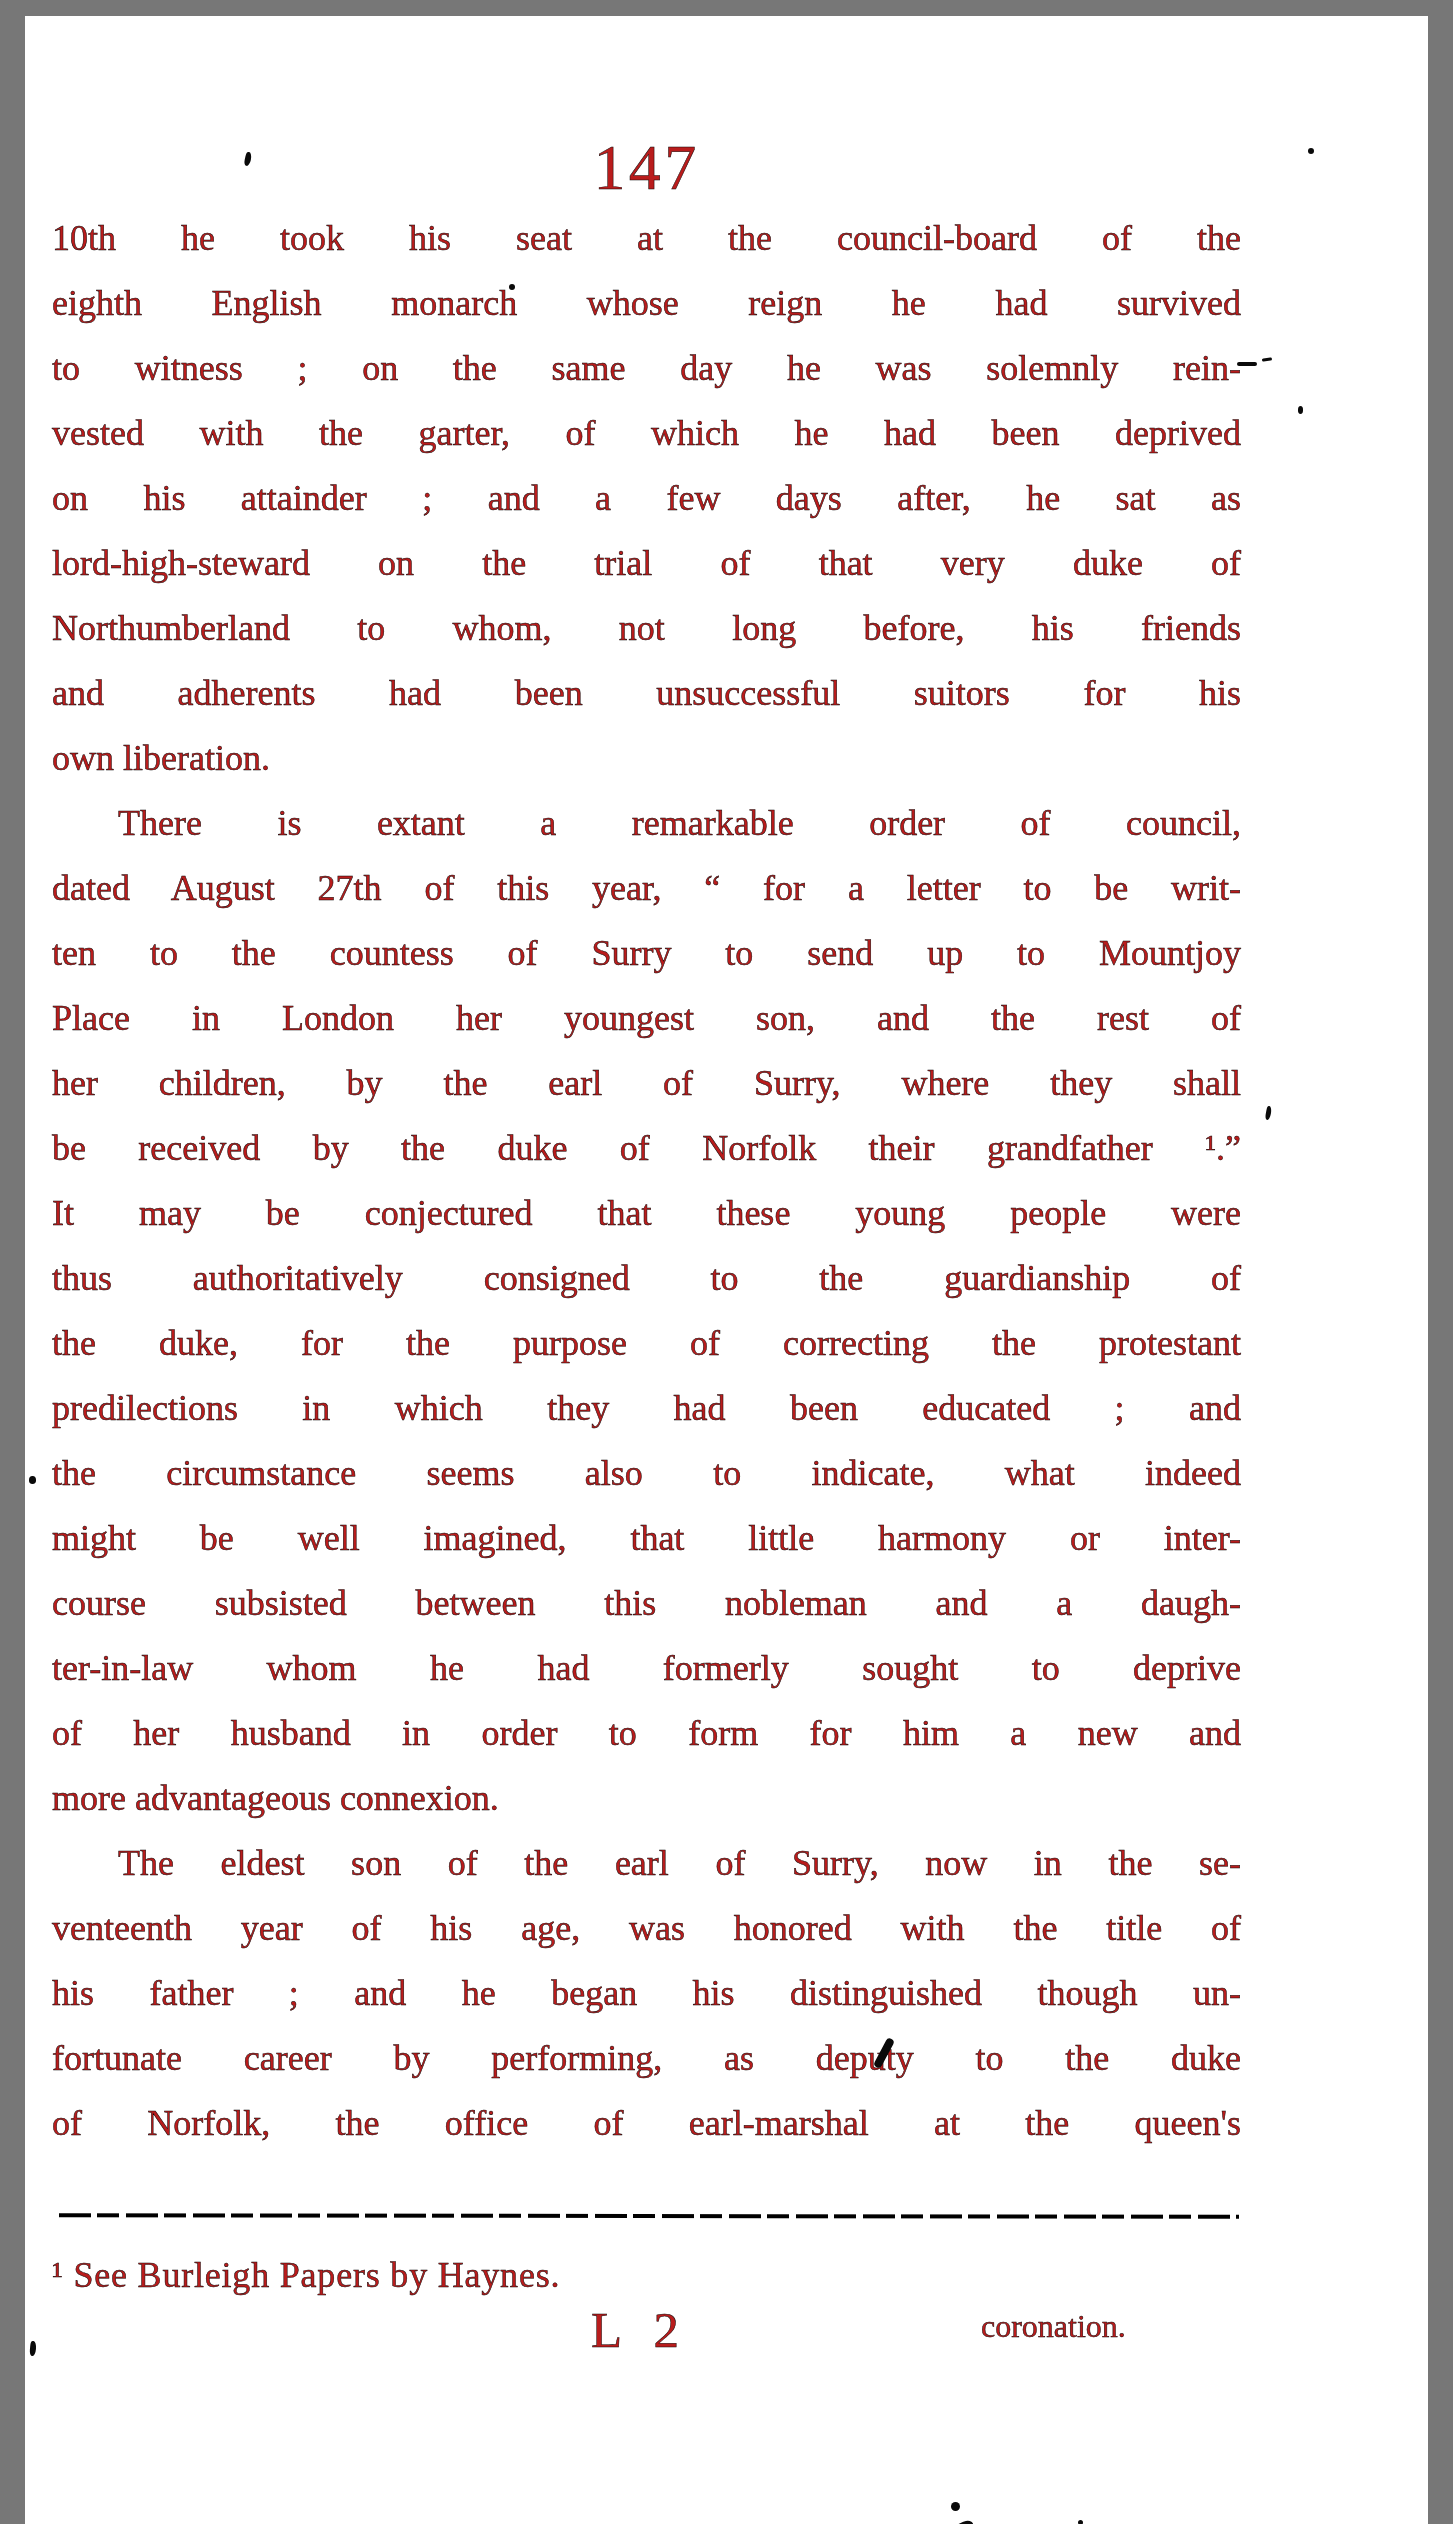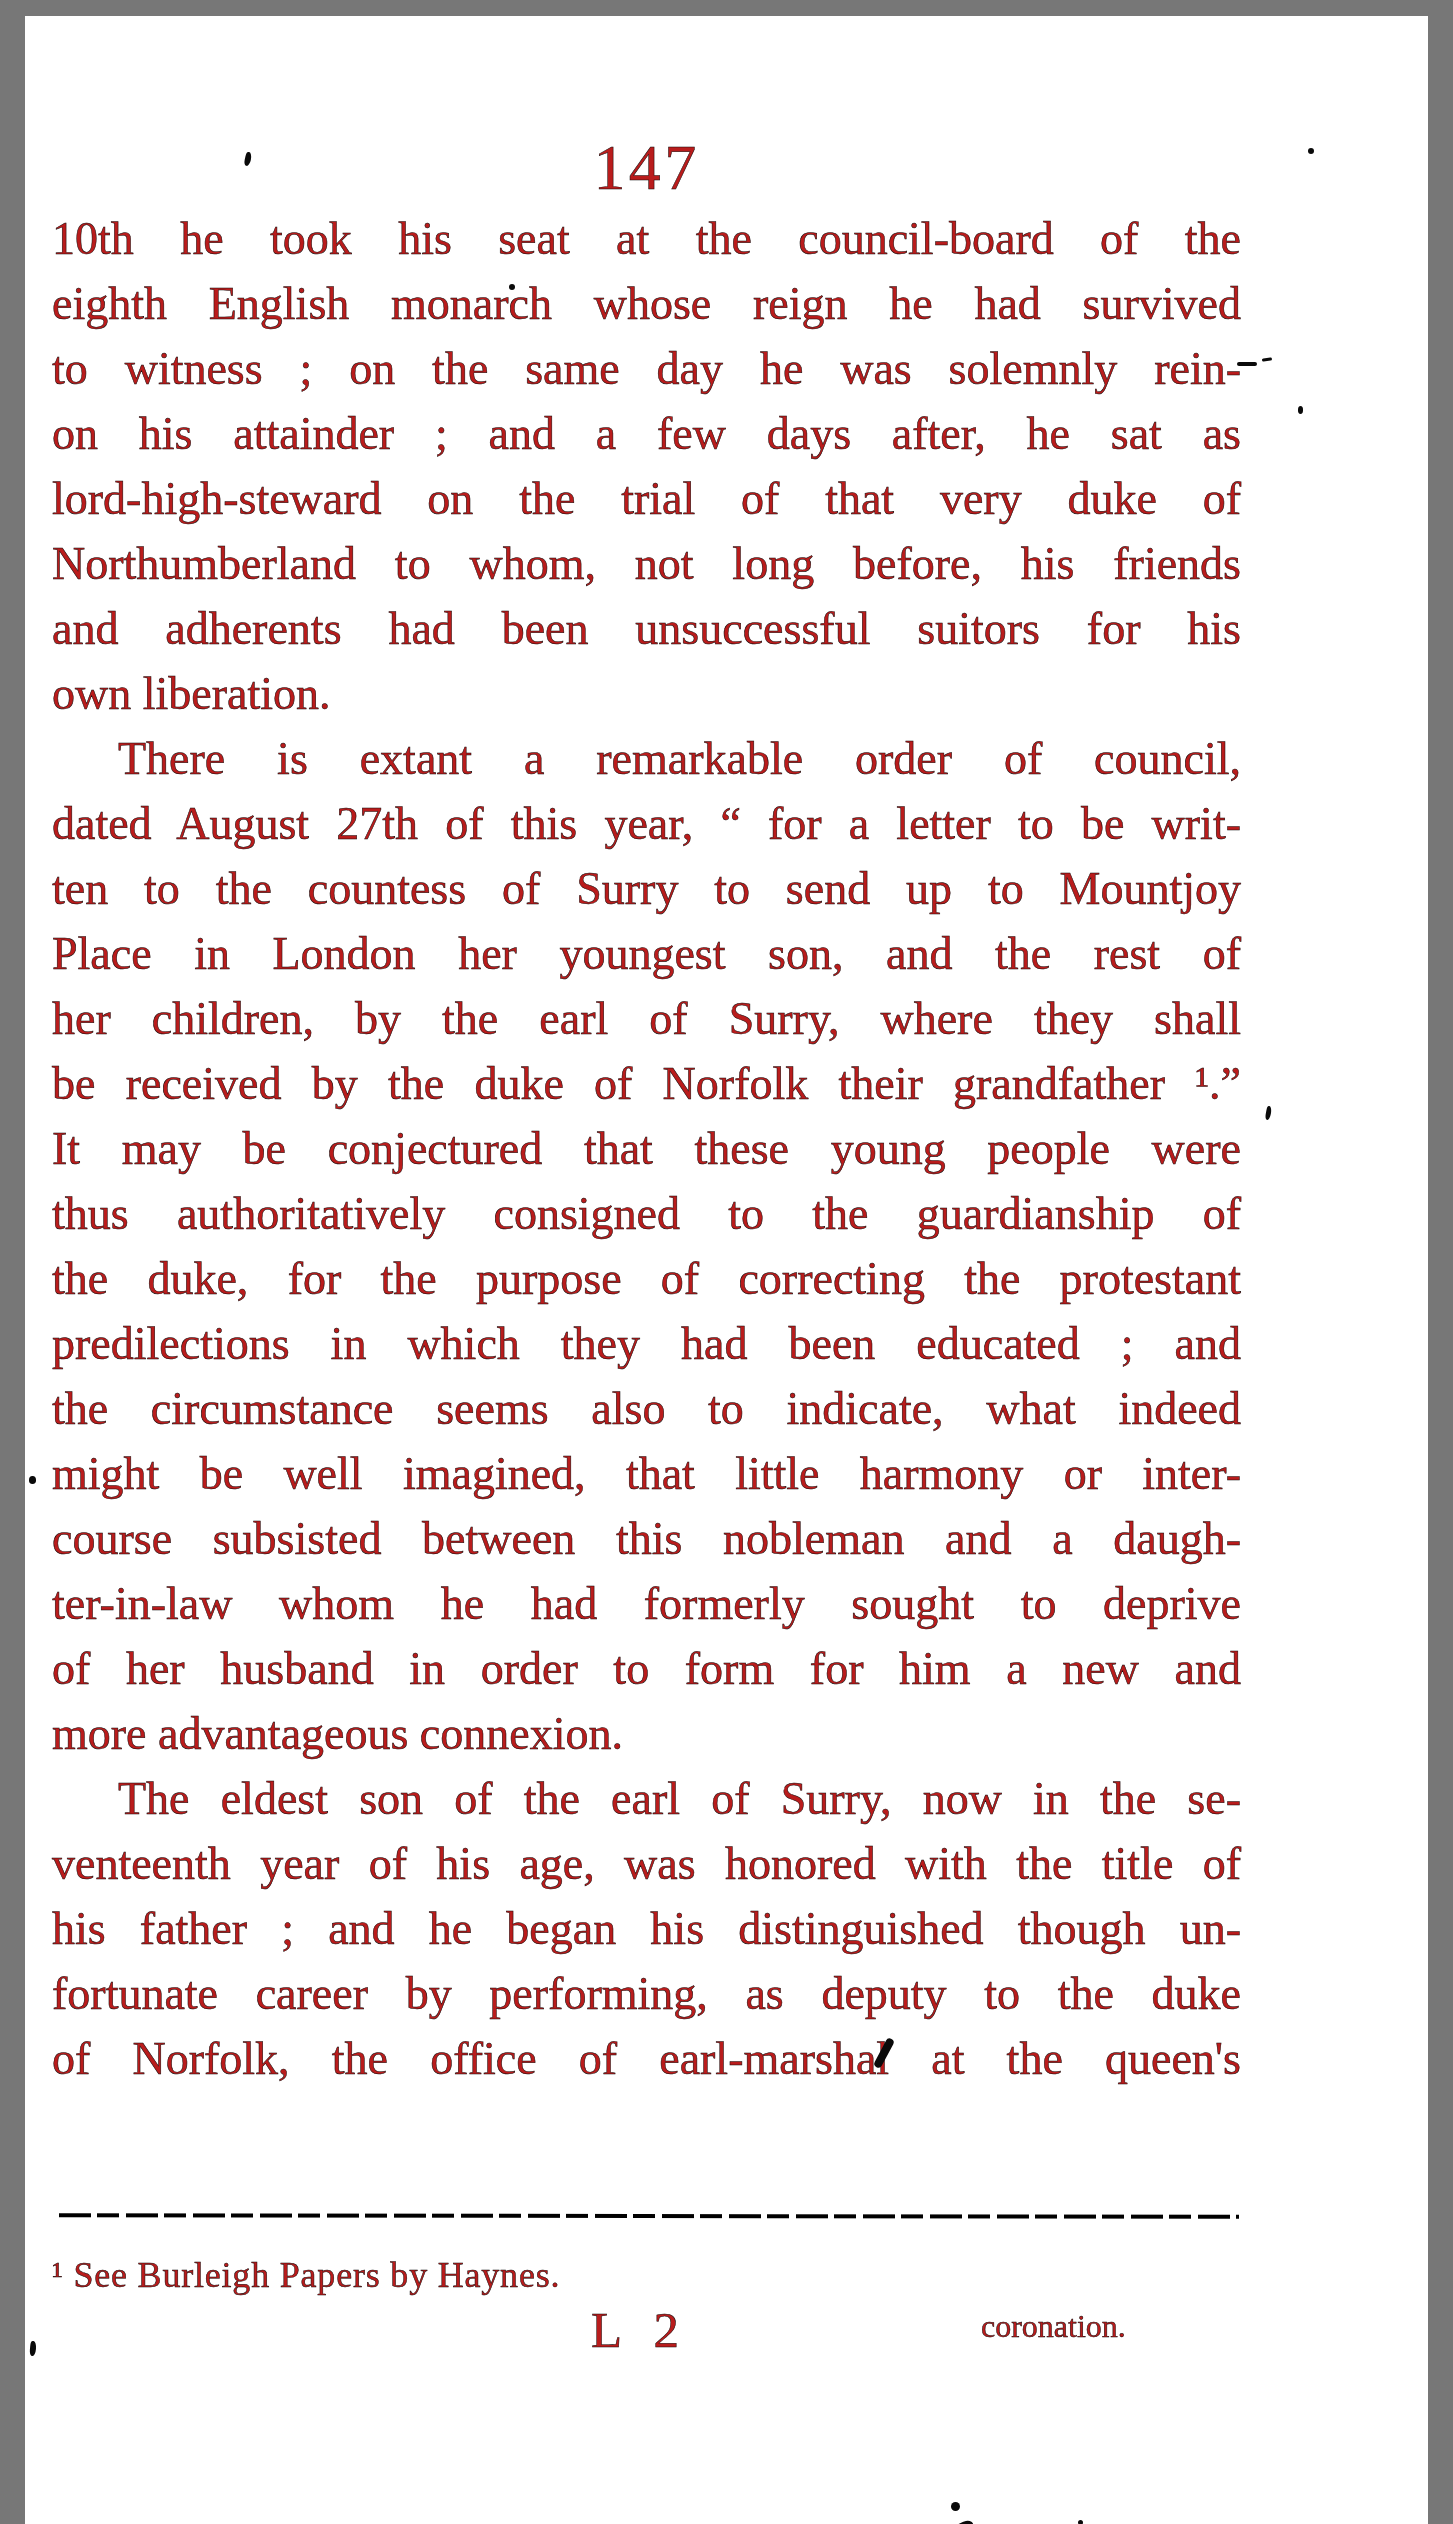--- a/index.html
+++ b/index.html
@@ -14,21 +14,21 @@
     -webkit-text-stroke:0.5px #0a0a0a;
   }
   .page-number{
     position:absolute;top:120px;left:27px;width:1189px;
     text-align:center;
     font-size:64px;line-height:1;
     letter-spacing:3.4px;
   }
   .body-block{
     position:absolute;top:190px;left:27px;width:1189px;
-    font-size:46px;line-height:65px;
+    font-size:36px;line-height:65px;
   }
   .line{
     text-align:justify;
     text-align-last:justify;
     -moz-text-align-last:justify;
     white-space:normal;
   }
   .line.last{text-align-last:left;-moz-text-align-last:left;}
   .line.indent{text-indent:66px;}
   .footnote-rule{
@@ -59,20 +59,21 @@
 <body>
 
 <div class="page">
 
   <div class="page-number">147</div>
 
   <div class="body-block" id="body-block">
       <div class="line">10th he took his seat at the council-board of the</div>
       <div class="line">eighth English monarch whose reign he had survived</div>
       <div class="line">to witness ; on the same day he was solemnly rein-</div>
+      <div class="line">vested with the garter, of which he had been deprived</div>
       <div class="line">on his attainder ; and a few days after, he sat as</div>
       <div class="line">lord-high-steward on the trial of that very duke of</div>
       <div class="line">Northumberland to whom, not long before, his friends</div>
       <div class="line">and adherents had been unsuccessful suitors for his</div>
       <div class="line last">own liberation.</div>
       <div class="line indent">There is extant a remarkable order of council,</div>
       <div class="line">dated August 27th of this year, “ for a letter to be writ-</div>
       <div class="line">ten to the countess of Surry to send up to Mountjoy</div>
       <div class="line">Place in London her youngest son, and the rest of</div>
       <div class="line">her children, by the earl of Surry, where they shall</div>

